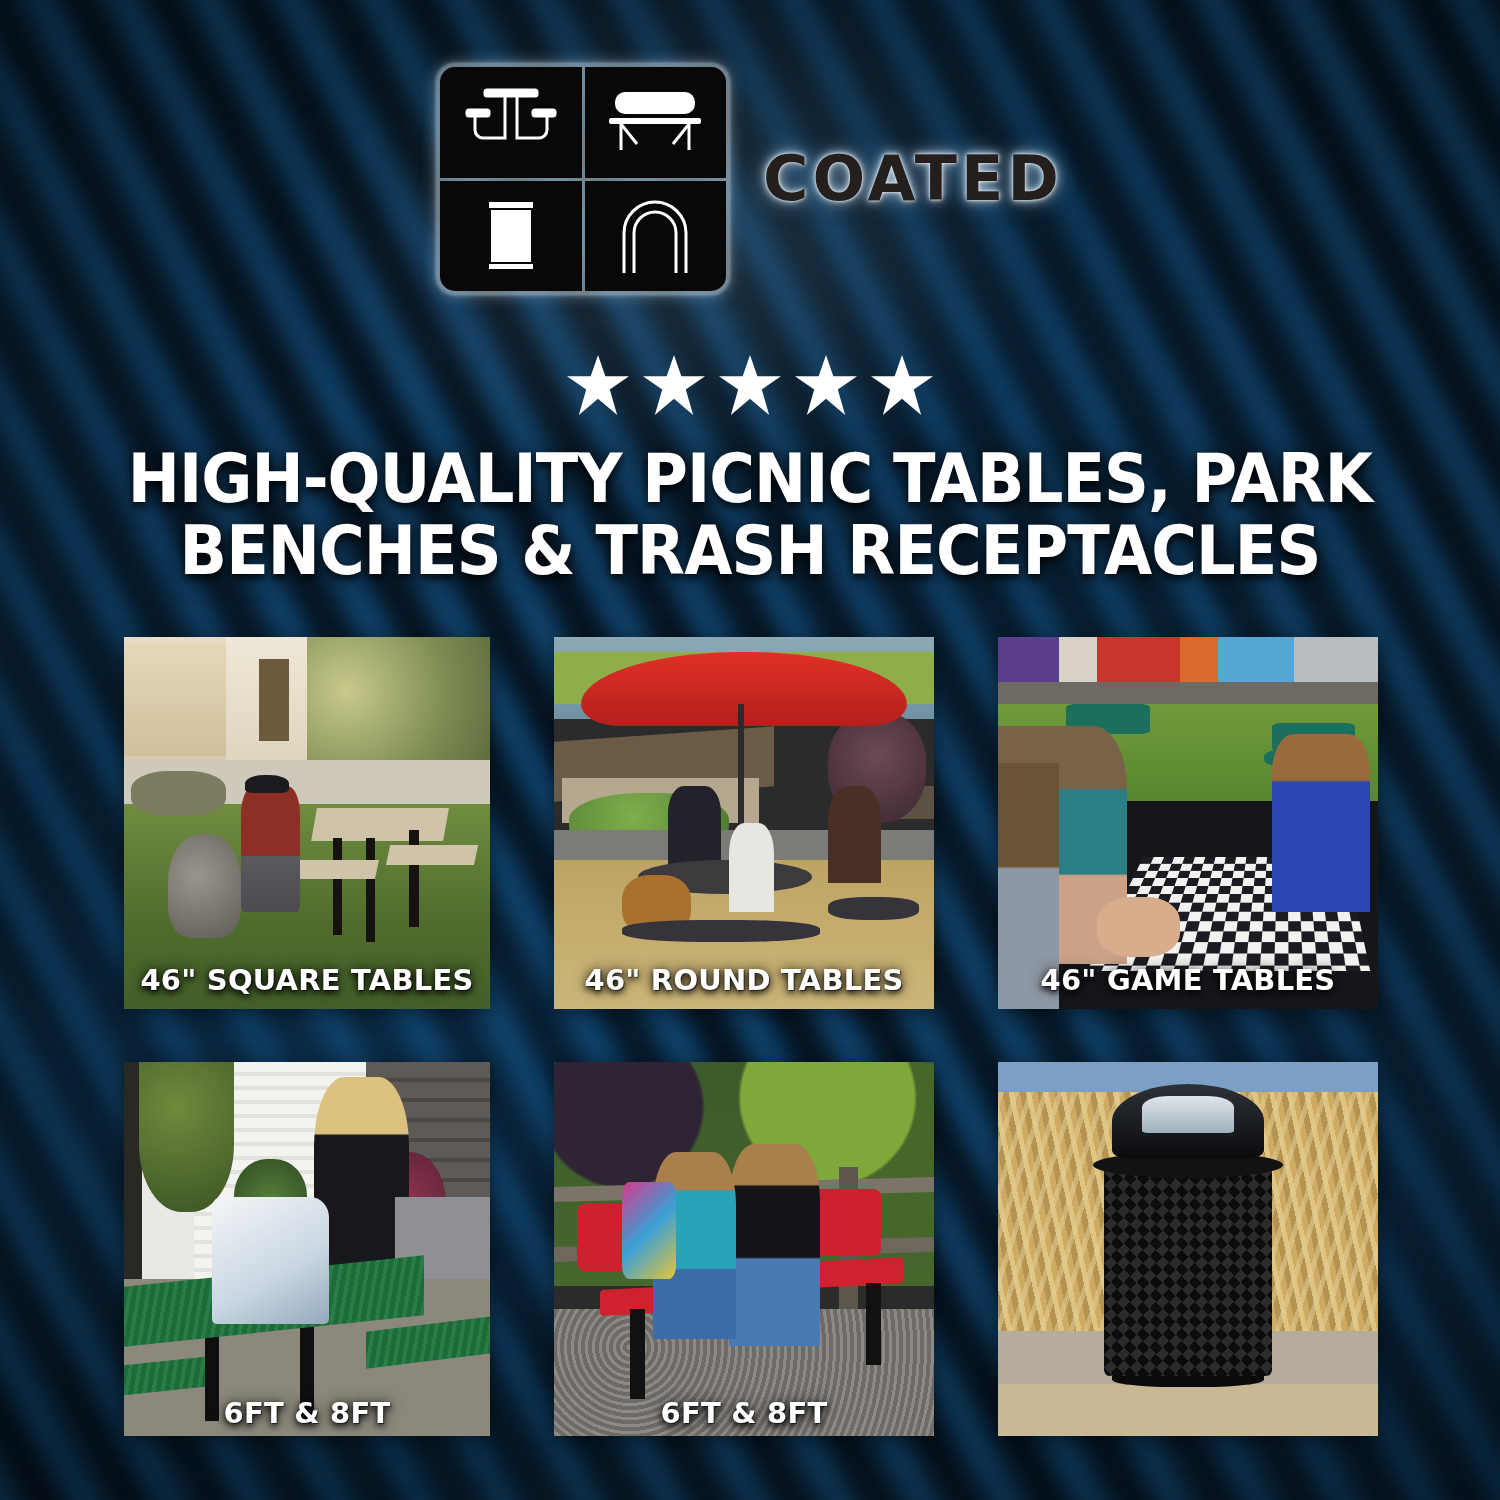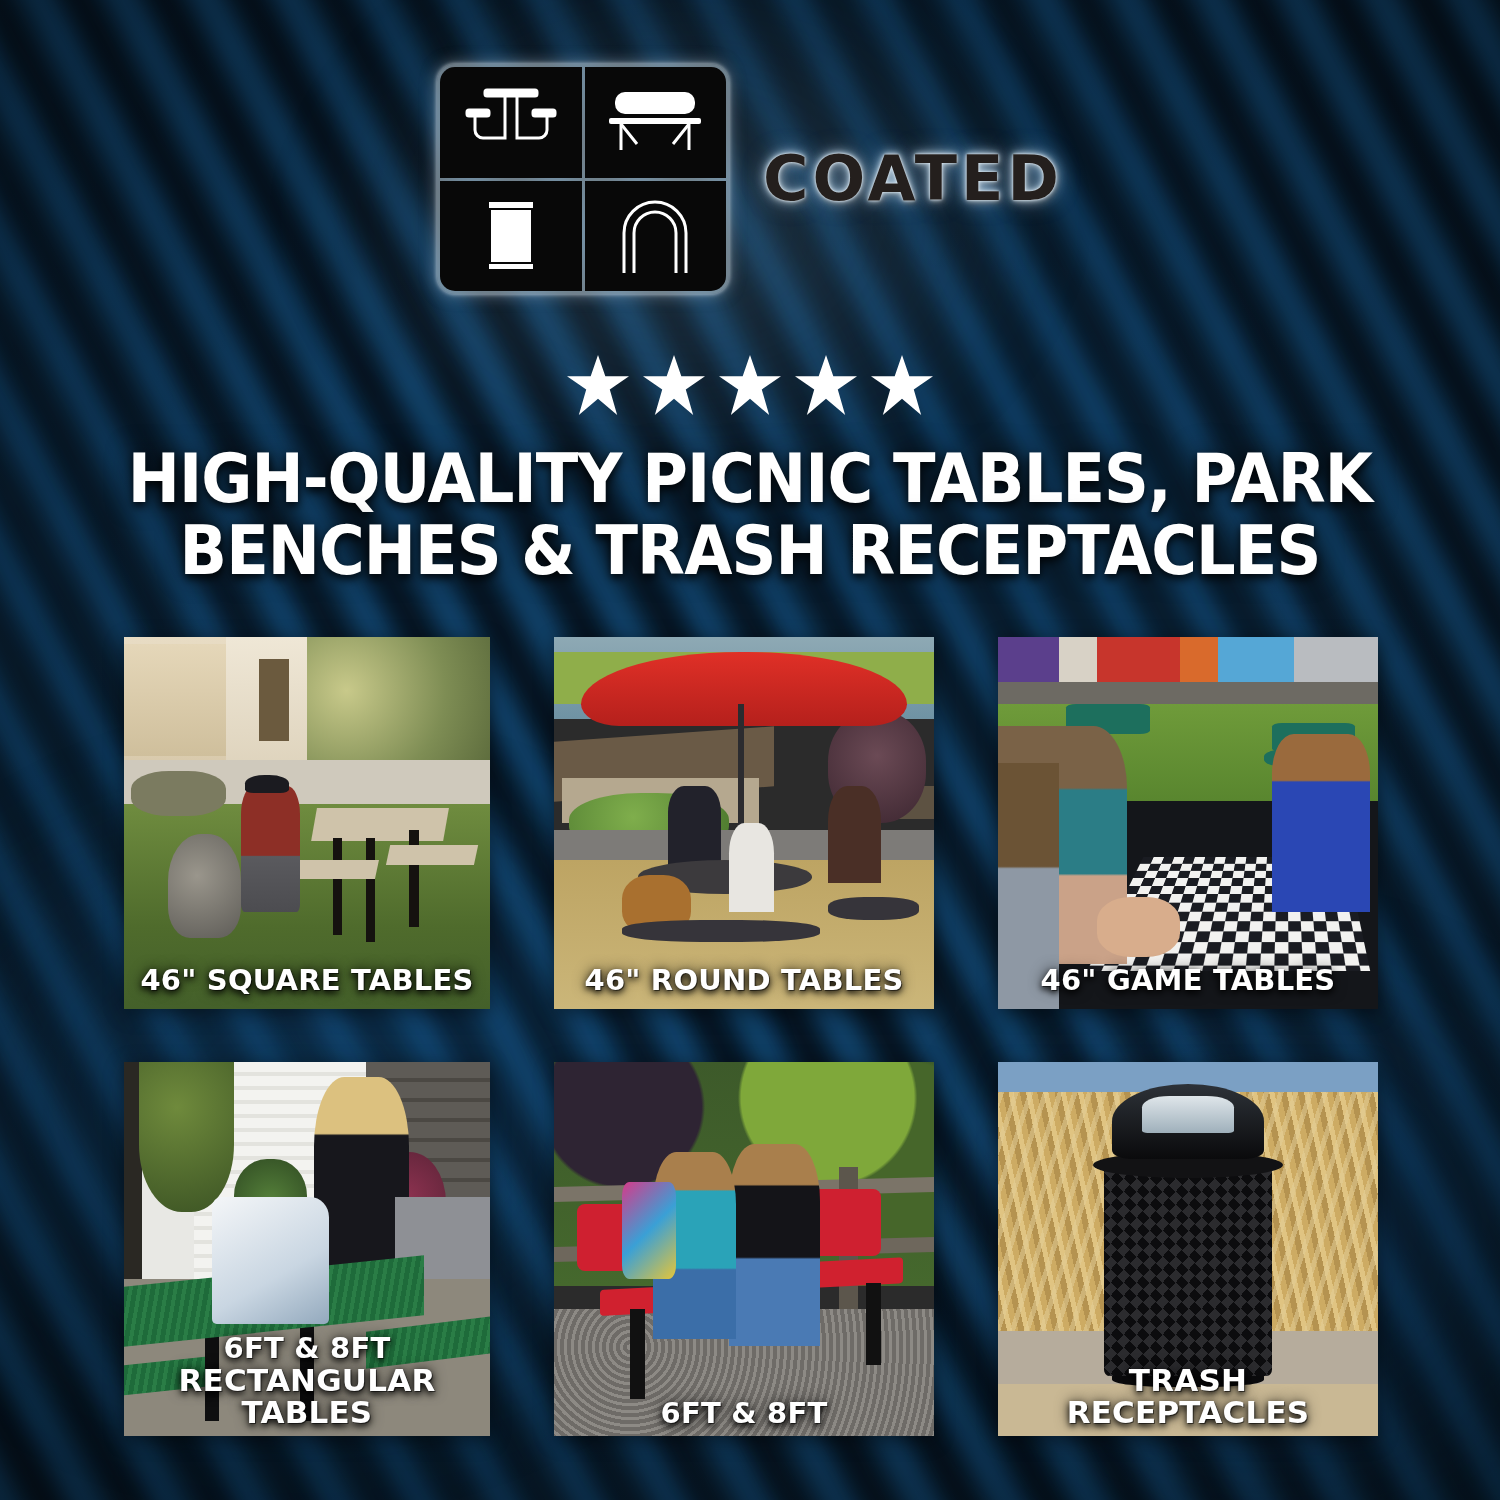--- a/index.html
+++ b/index.html
@@ -418,21 +418,20 @@
         <div class="obj t4-ground"></div>
         <div class="obj t4-benchr"></div>
         <div class="obj t4-benchl"></div>
         <div class="obj t4-legs"></div>
         <div class="obj t4-legs2"></div>
         <div class="obj t4-top"></div>
         <div class="obj t4-bag"></div>
       </div>
       <div class="cap two">
         <span>6FT &amp; 8FT</span>
-        <span class="c2">RECTANGULAR TABLES</span>
       </div>
     </div>
 
     <div class="tile">
       <div class="scene">
         <div class="obj t5-foliage"></div>
         <div class="obj t5-fence1"></div>
         <div class="obj t5-fence2"></div>
         <div class="obj t5-post"></div>
         <div class="obj t5-gravel"></div>
@@ -458,18 +457,17 @@
         <div class="obj t6-sky"></div>
         <div class="obj t6-walk"></div>
         <div class="obj t6-ground"></div>
         <div class="obj t6-base"></div>
         <div class="obj t6-body"></div>
         <div class="obj t6-rim"></div>
         <div class="obj t6-dome"></div>
         <div class="obj t6-slot"></div>
       </div>
       <div class="cap two">
-        <span class="c2">TRASH RECEPTACLES</span>
       </div>
     </div>
 
   </div>
 </div>
 
 </body></html>

